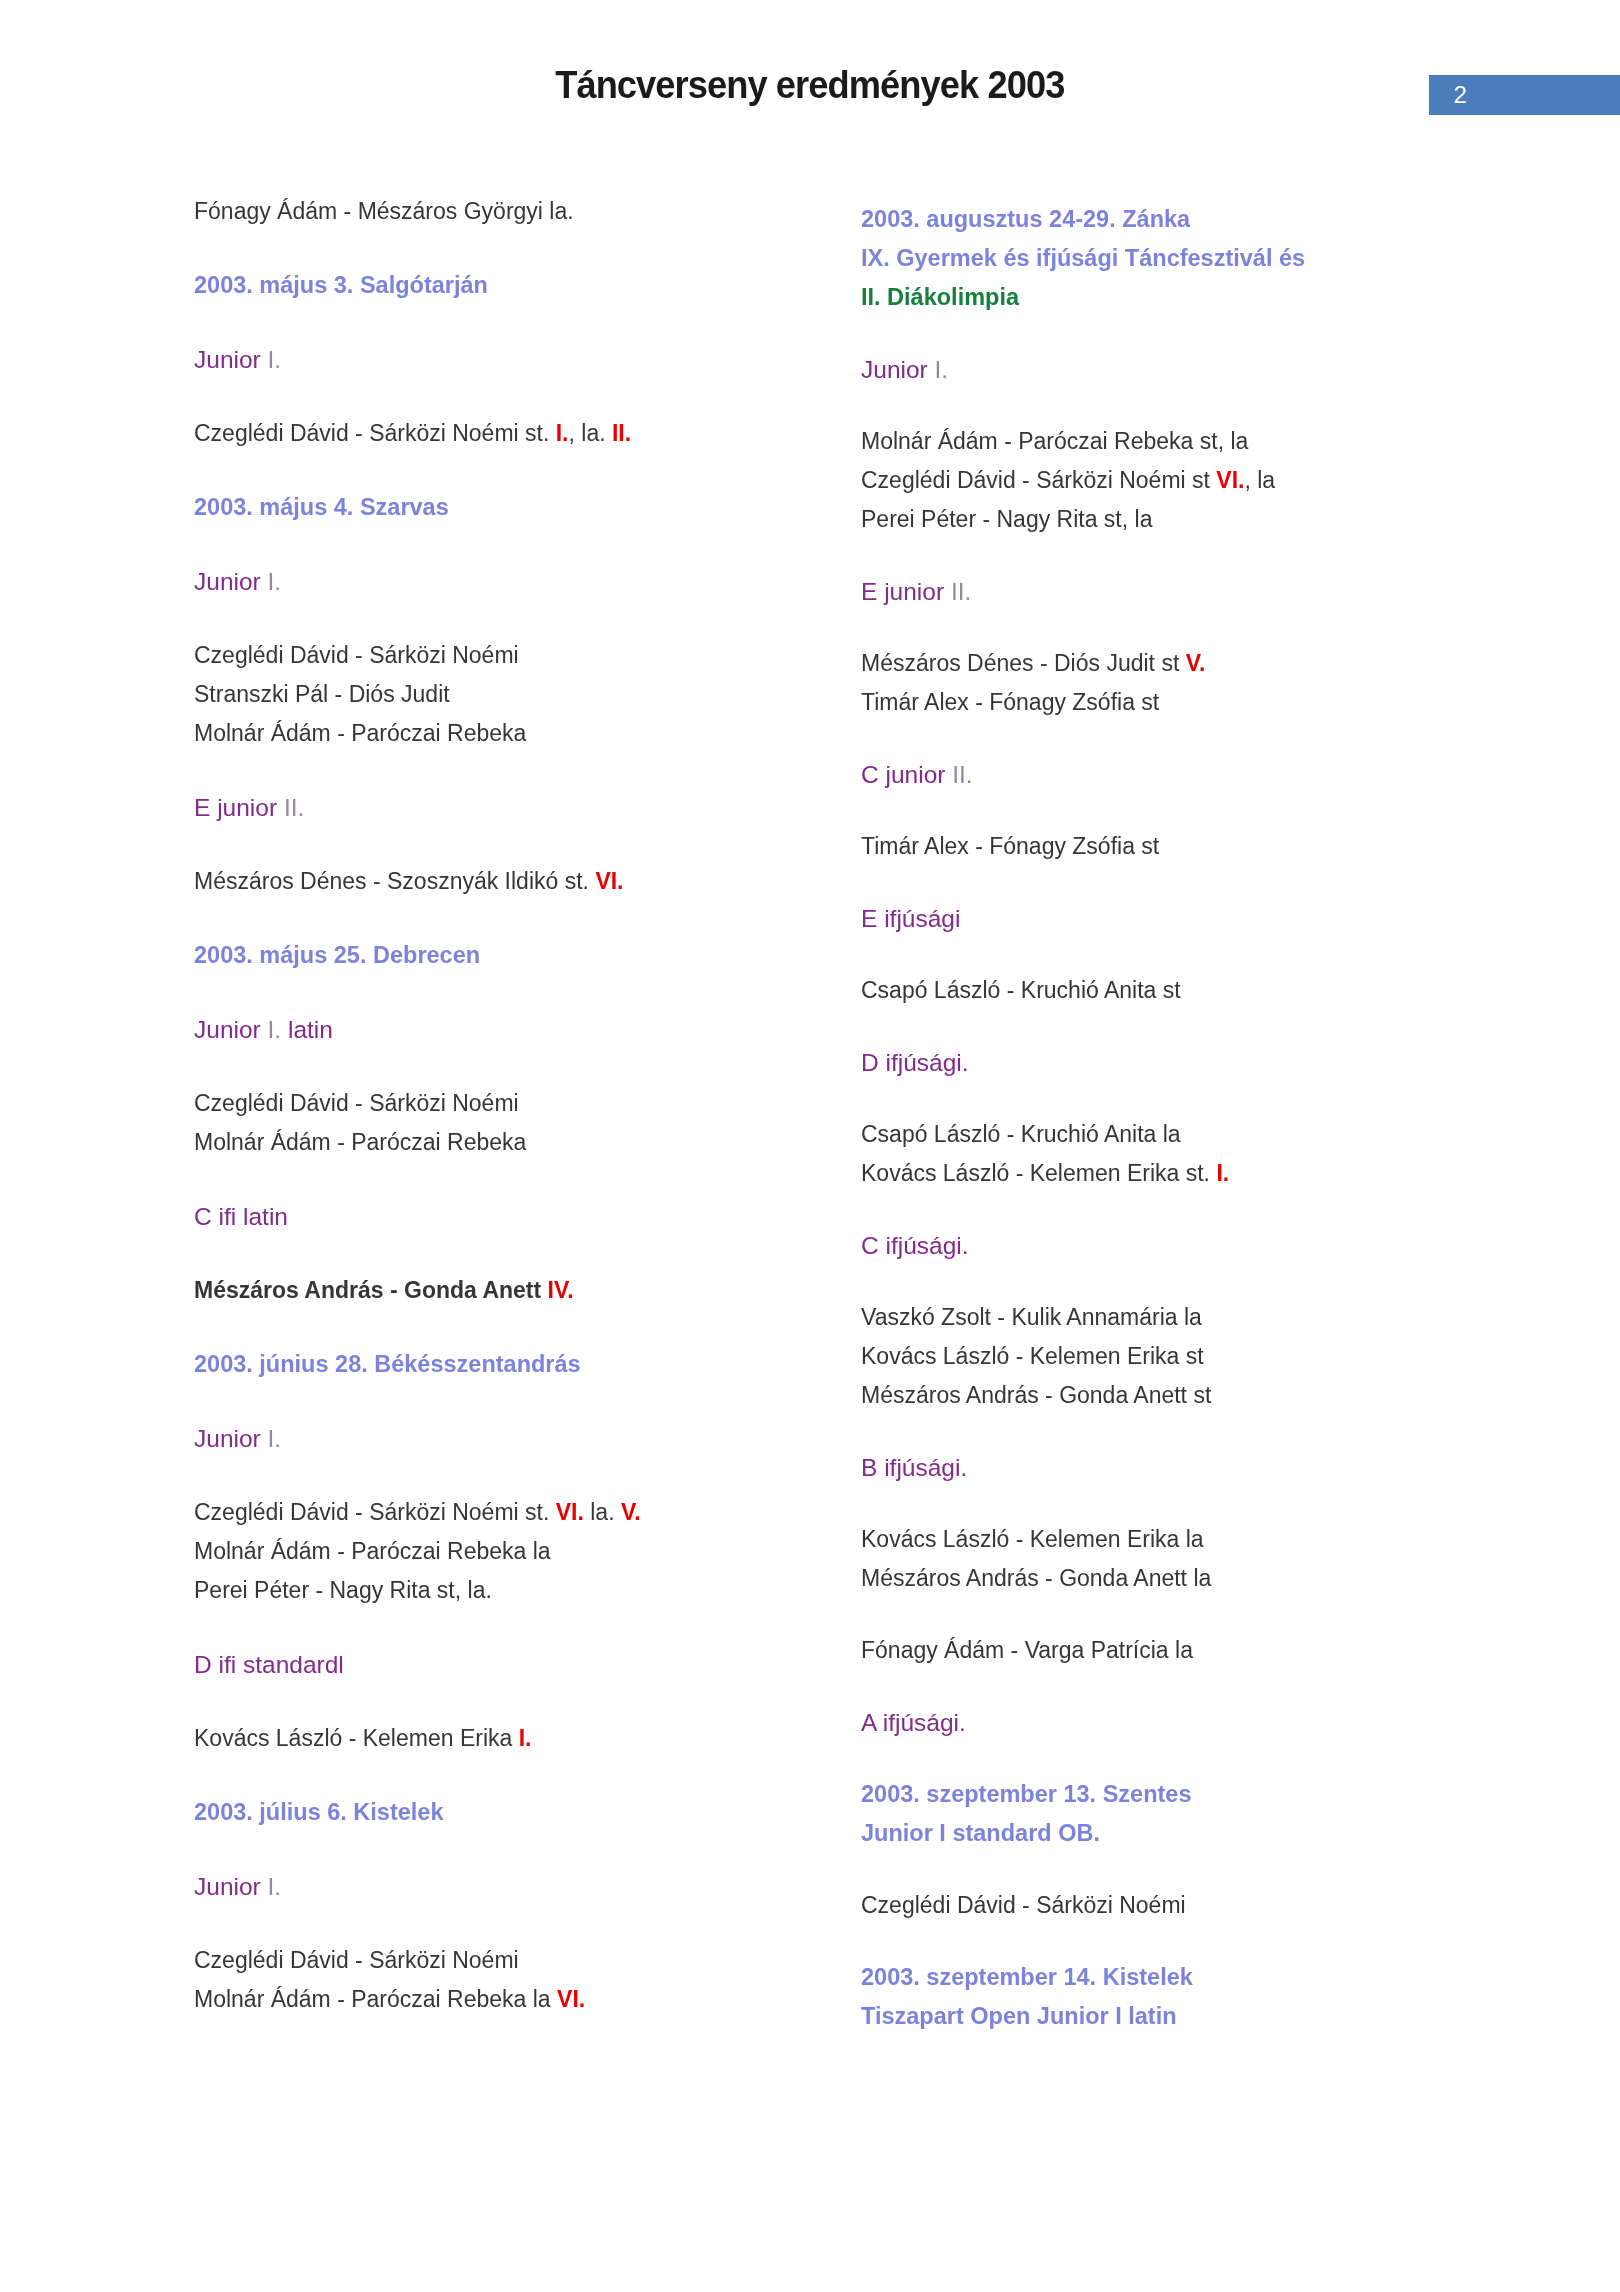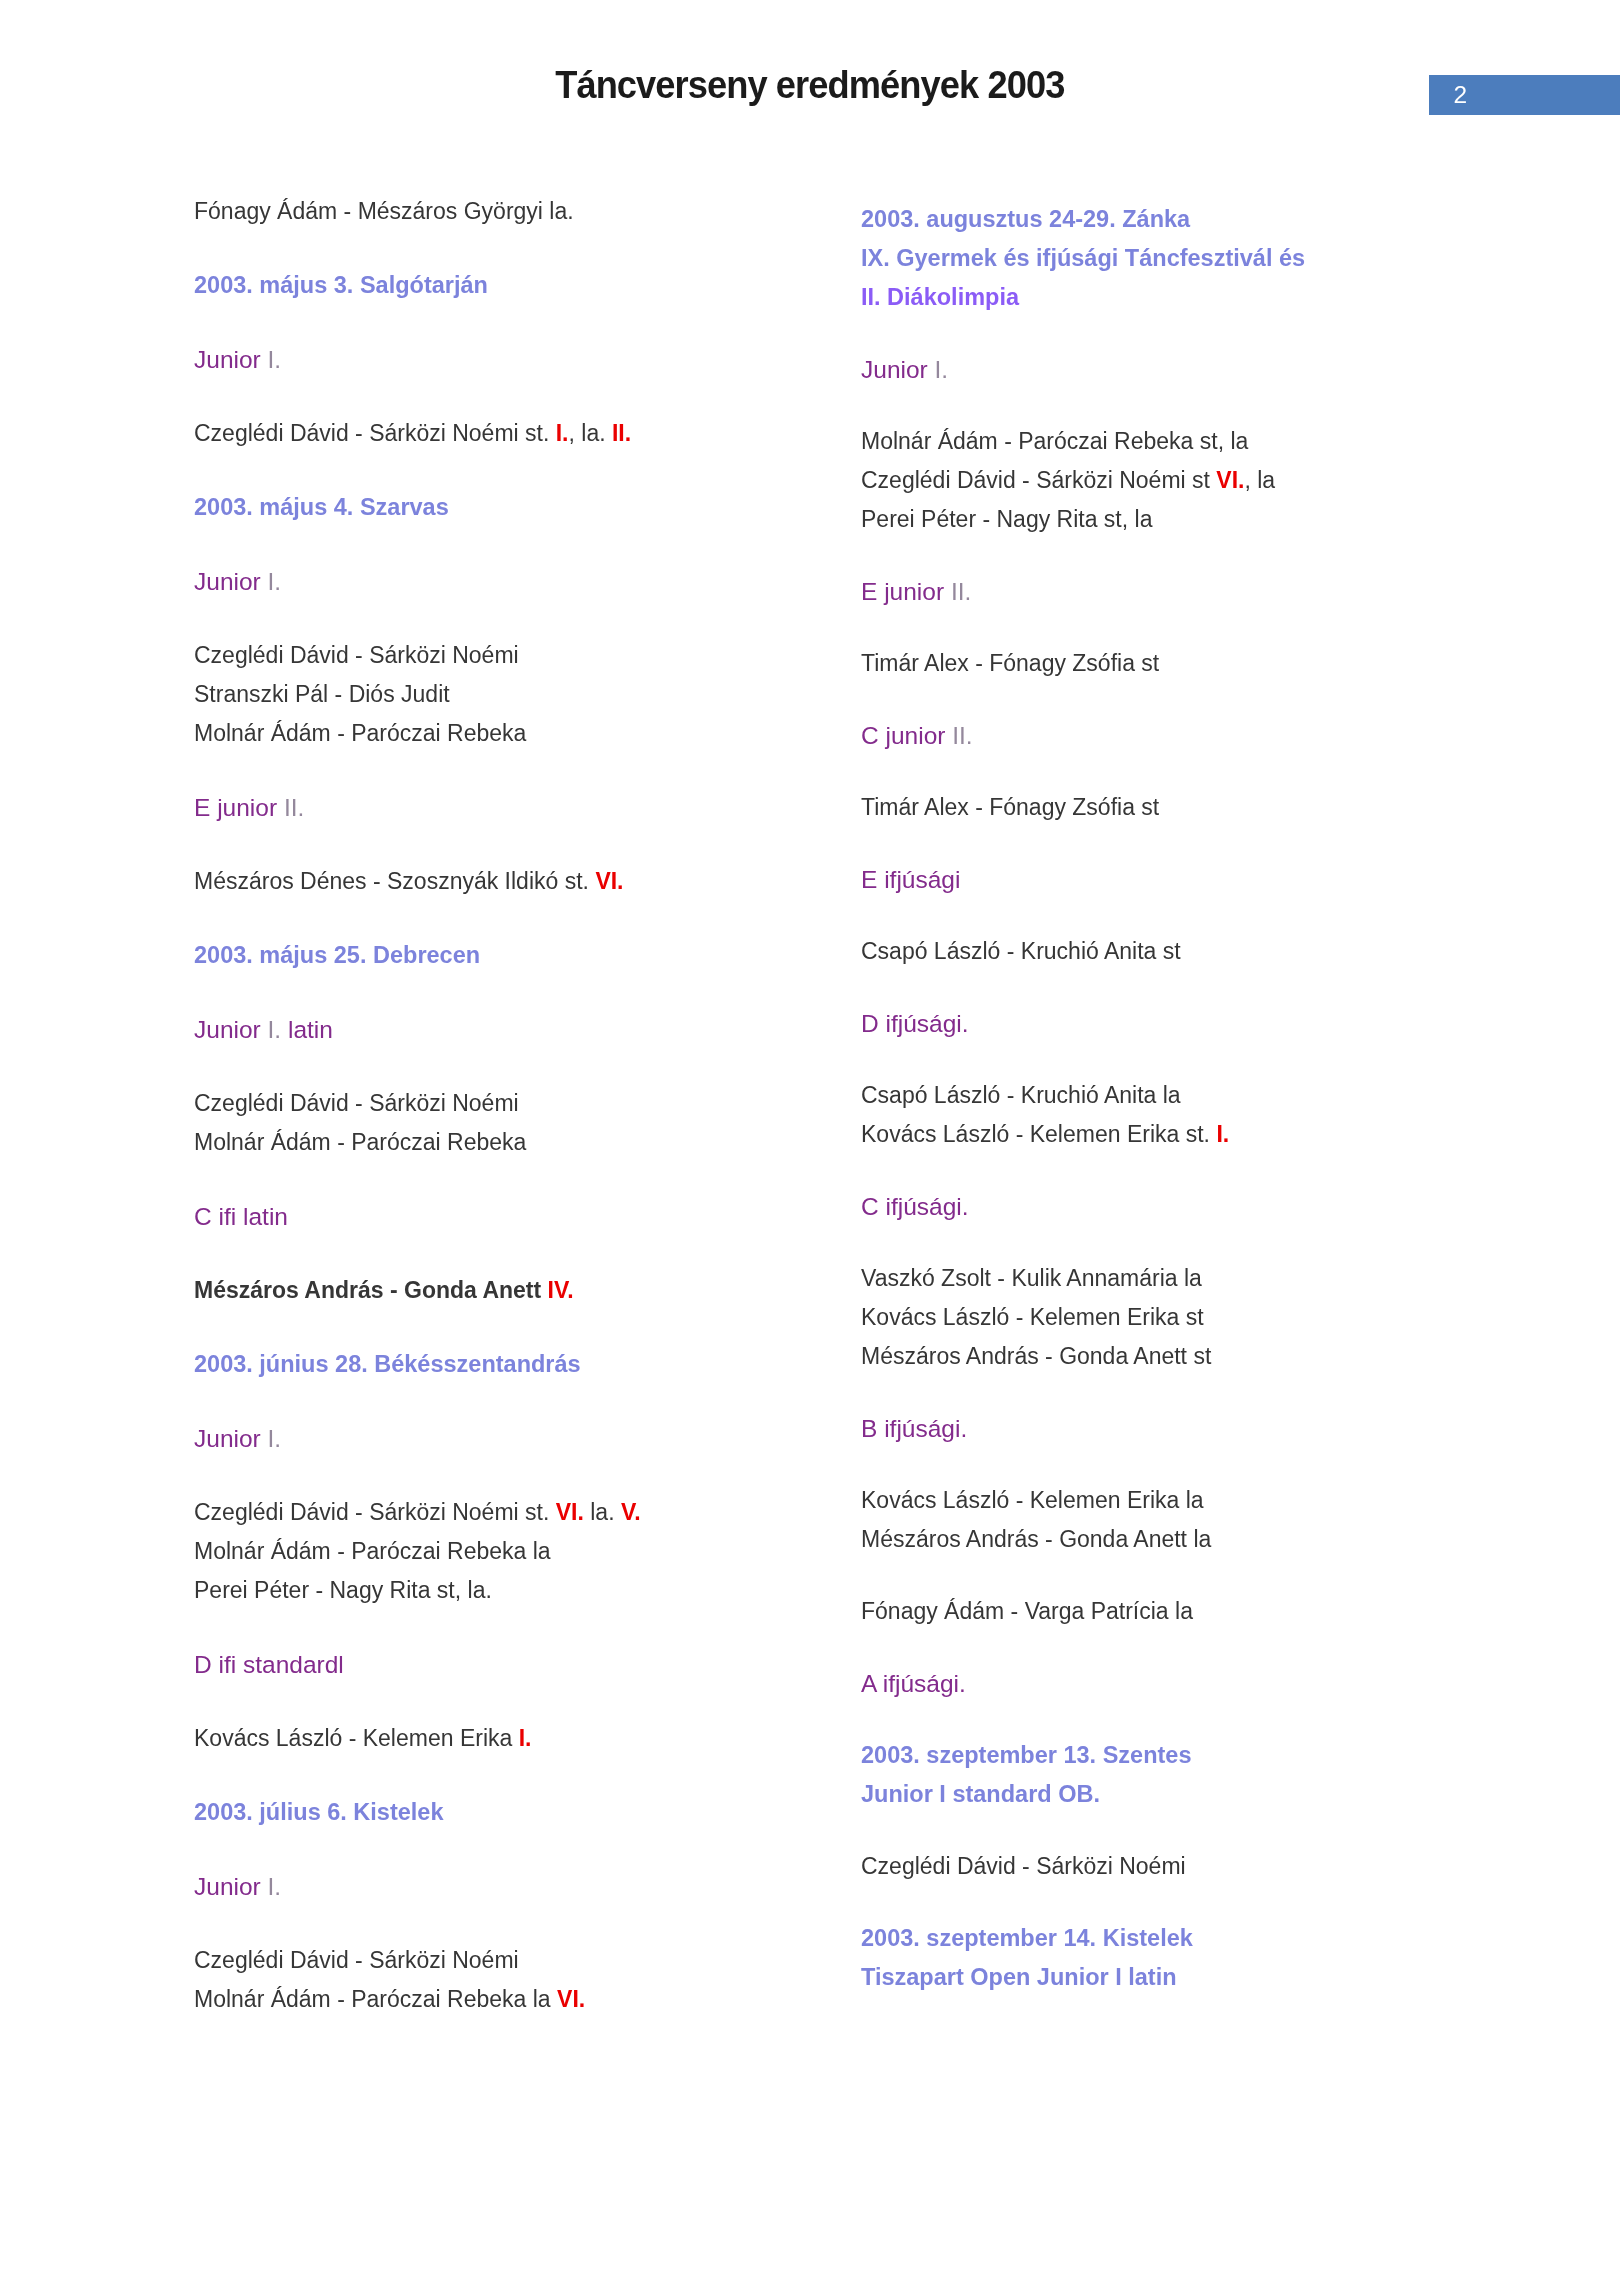--- a/index.html
+++ b/index.html
@@ -120,34 +120,35 @@
       </div>
       <div class="block block-names">
         <div class="line"><span class="seg-body" style="color: rgb(54, 54, 54);">Czeglédi Dávid - Sárközi Noémi</span></div>
         <div class="line"><span class="seg-body" style="color: rgb(54, 54, 54);">Molnár Ádám - Paróczai Rebeka la </span><span class="seg-result" style="color: rgb(234, 0, 0);">VI.</span></div>
       </div>
     </div>
   <div class="col col-right">
       <div class="block block-date">
         <div class="line"><span class="seg-date" style="color: rgb(124, 131, 220);">2003. augusztus 24-29. Zánka</span></div>
         <div class="line"><span class="seg-date" style="color: rgb(124, 131, 220);">IX. Gyermek és ifjúsági Táncfesztivál és</span></div>
-        <div class="line"><span class="seg-date" style="color: #8b5cf6;">II. Diákolimpia</span></div>
+        <div class="line"><span class="seg-date" style="color: #15803d;">II. Diákolimpia</span></div>
       </div>
       <div class="block block-cat">
         <div class="line"><span class="seg-cat" style="color: rgb(131, 43, 140);">Junior </span><span class="seg-catnum" style="color: rgb(148, 136, 156);">I.</span></div>
       </div>
       <div class="block block-names">
         <div class="line"><span class="seg-body" style="color: rgb(54, 54, 54);">Molnár Ádám - Paróczai Rebeka st, la</span></div>
         <div class="line"><span class="seg-body" style="color: rgb(54, 54, 54);">Czeglédi Dávid - Sárközi Noémi st </span><span class="seg-result" style="color: rgb(234, 0, 0);">VI.</span><span class="seg-body" style="color: rgb(54, 54, 54);">, la</span></div>
         <div class="line"><span class="seg-body" style="color: rgb(54, 54, 54);">Perei Péter - Nagy Rita st, la</span></div>
       </div>
       <div class="block block-cat">
         <div class="line"><span class="seg-cat" style="color: rgb(131, 43, 140);">E junior </span><span class="seg-catnum" style="color: rgb(148, 136, 156);">II.</span></div>
       </div>
       <div class="block block-names">
+        <div class="line"><span class="seg-body" style="color: rgb(54, 54, 54);">Mészáros Dénes - Diós Judit st </span><span class="seg-result" style="color: rgb(234, 0, 0);">V.</span></div>
         <div class="line"><span class="seg-body" style="color: rgb(54, 54, 54);">Timár Alex - Fónagy Zsófia st</span></div>
       </div>
       <div class="block block-cat">
         <div class="line"><span class="seg-cat" style="color: rgb(131, 43, 140);">C junior </span><span class="seg-catnum" style="color: rgb(148, 136, 156);">II.</span></div>
       </div>
       <div class="block block-names">
         <div class="line"><span class="seg-body" style="color: rgb(54, 54, 54);">Timár Alex - Fónagy Zsófia st</span></div>
       </div>
       <div class="block block-cat">
         <div class="line"><span class="seg-cat" style="color: rgb(131, 43, 140);">E ifjúsági</span></div>

